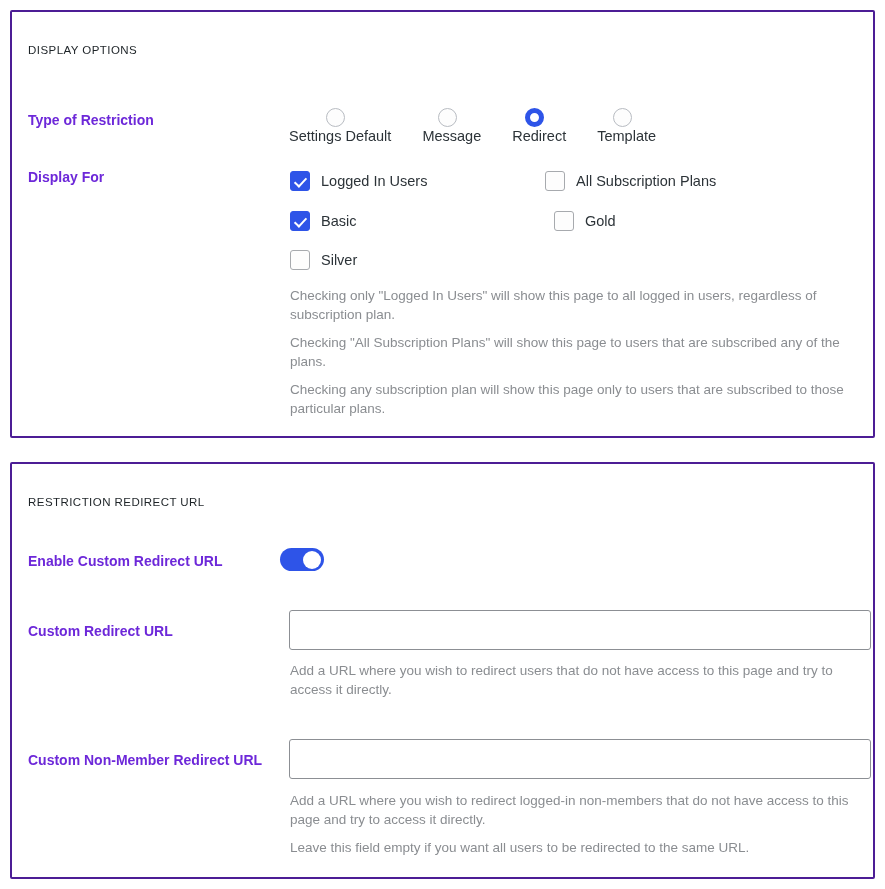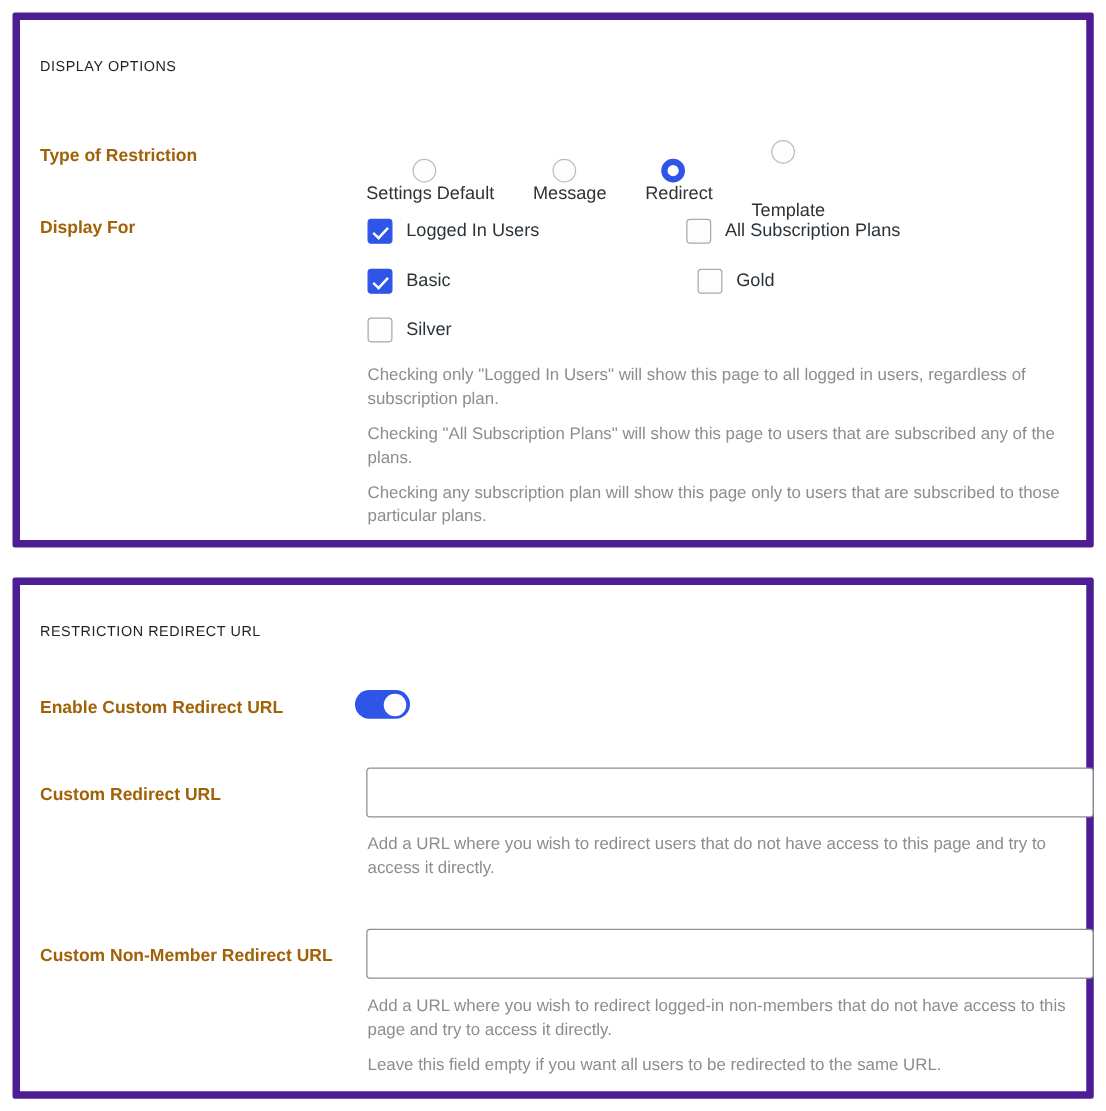--- a/index.html
+++ b/index.html
@@ -17,21 +17,21 @@
     position: relative;
     overflow: hidden;
     box-sizing: border-box;
   }
   .card {
     position: absolute;
     left: 10px;
     width: 865px;
     box-sizing: border-box;
     background: #ffffff;
-    border: 6px solid #4c1d95;
+    border: 2px solid #4c1d95;
     border-radius: 2px;
   }
   #card-display { top: 10px; height: 428px; }
   #card-redirect { top: 462px; height: 417px; }
 
   .section-title {
     position: absolute;
     left: 16px;
     top: 32px;
     font-size: 11.5px;
@@ -40,40 +40,40 @@
     text-transform: uppercase;
     font-weight: 400;
     white-space: nowrap;
   }
 
   .row-label {
     position: absolute;
     left: 16px;
     font-size: 14px;
     font-weight: bold;
-    color: #a16207;
+    color: #6d28d9;
     white-space: nowrap;
     line-height: 18px;
   }
 
   .field { position: absolute; left: 268px; }
 
   
   .radio-group {
     display: flex;
     align-items: center;
   }
   .radio-item {
     display: flex;
     align-items: center;
     margin-right: 22px;
     white-space: nowrap;
     flex-direction: column;
   }
-  .radio-item:last-child { margin-right: 0; gap: 29px; }
+  .radio-item:last-child { margin-right: 0; }
   .radio-mark {
     width: 19px;
     height: 19px;
     border-radius: 50%;
     box-sizing: border-box;
     border: 1.5px solid #b8bcc2;
     background: #fdfdfd;
     flex: 0 0 auto;
     position: relative;
   }

